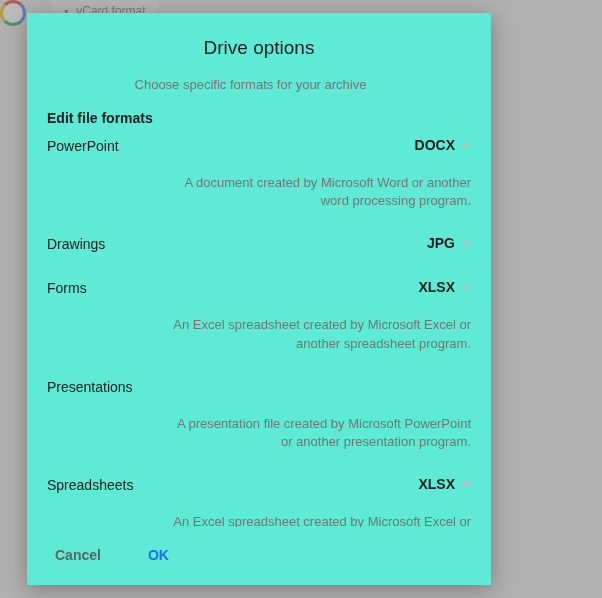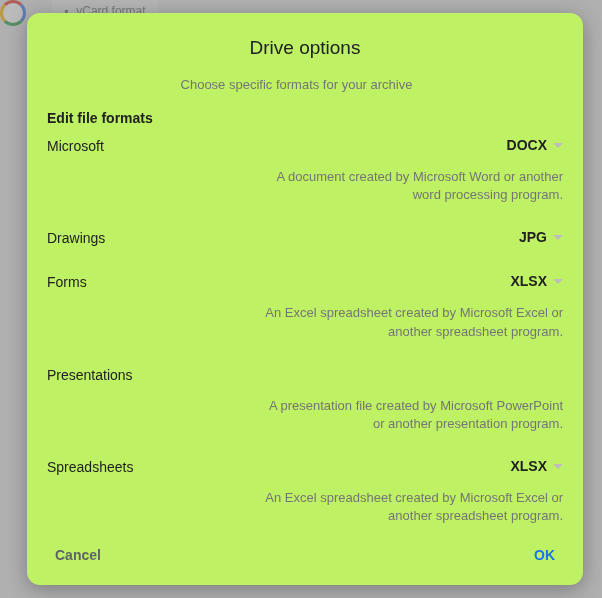--- a/index.html
+++ b/index.html
@@ -27,24 +27,24 @@
       display: flex;
       align-items: center;
       gap: 8px;
     }
     .g-icon { top: 85px; left: 5px; background: #fff; border: 3px solid transparent; border-radius: 50%; border-top-color:#ea4335; border-right-color:#4285f4; border-bottom-color:#34a853; border-left-color:#fbbc05; width:26px; height:26px;}
 
     .dialog {
       position: absolute;
       top: 13px;
       left: 27px;
-      width: 556px;
+      width: 464px;
       height: 572px;
-      background: #bef264;
-      border-radius: 13px;
+      background: #5eead4;
+      border-radius: 0;
       box-shadow: 0 4px 20px rgba(0,0,0,0.3);
       display: flex;
       flex-direction: column;
     }
     .dialog-title {
       text-align: center;
       font-size: 19px;
       color: #202124;
       padding: 24px 0 4px 0;
       font-weight: 400;
@@ -93,37 +93,37 @@
     .chevron {
       width: 0; height: 0;
       border-left: 5px solid transparent;
       border-right: 5px solid transparent;
       border-top: 5px solid #bdbdbd;
     }
     .row-desc {
       font-size: 13px;
       color: #757575;
       text-align: right;
-      margin-top: 12px;
+      margin-top: 18px;
       margin-left: auto;
       max-width: 300px;
       line-height: 1.4;
       float: right;
     }
     .row-block {
       margin-bottom: 14px;
       overflow: hidden;
     }
     .uploads-row {
       display: flex;
       padding: 10px 0;
     }
     .dialog-actions {
       display: flex;
-      justify-content: space-between;
+      justify-content: flex-start;
       gap: 39px;
       padding: 14px 24px 16px 24px;
     }
     .btn {
       background: none;
       border: none;
       font-size: 14px;
       font-weight: bold;
       cursor: pointer;
       padding: 6px 4px;
@@ -145,21 +145,21 @@
 
 <div class="dialog">
   <div class="dialog-title">Drive options</div>
   <div class="dialog-subtitle">Choose specific formats for your archive</div>
 
   <div class="content">
     <div class="section-header">Edit file formats</div>
 
     <div class="row-block clearfix">
       <div class="row">
-        <div class="row-label">Microsoft</div>
+        <div class="row-label">PowerPoint</div>
         <div class="row-right">
           <div class="format-select">
             <span>DOCX</span>
             <span class="chevron"></span>
           </div>
         </div>
       </div>
       <div class="row-desc">A document created by Microsoft Word or another word processing program.</div>
     </div>
 

